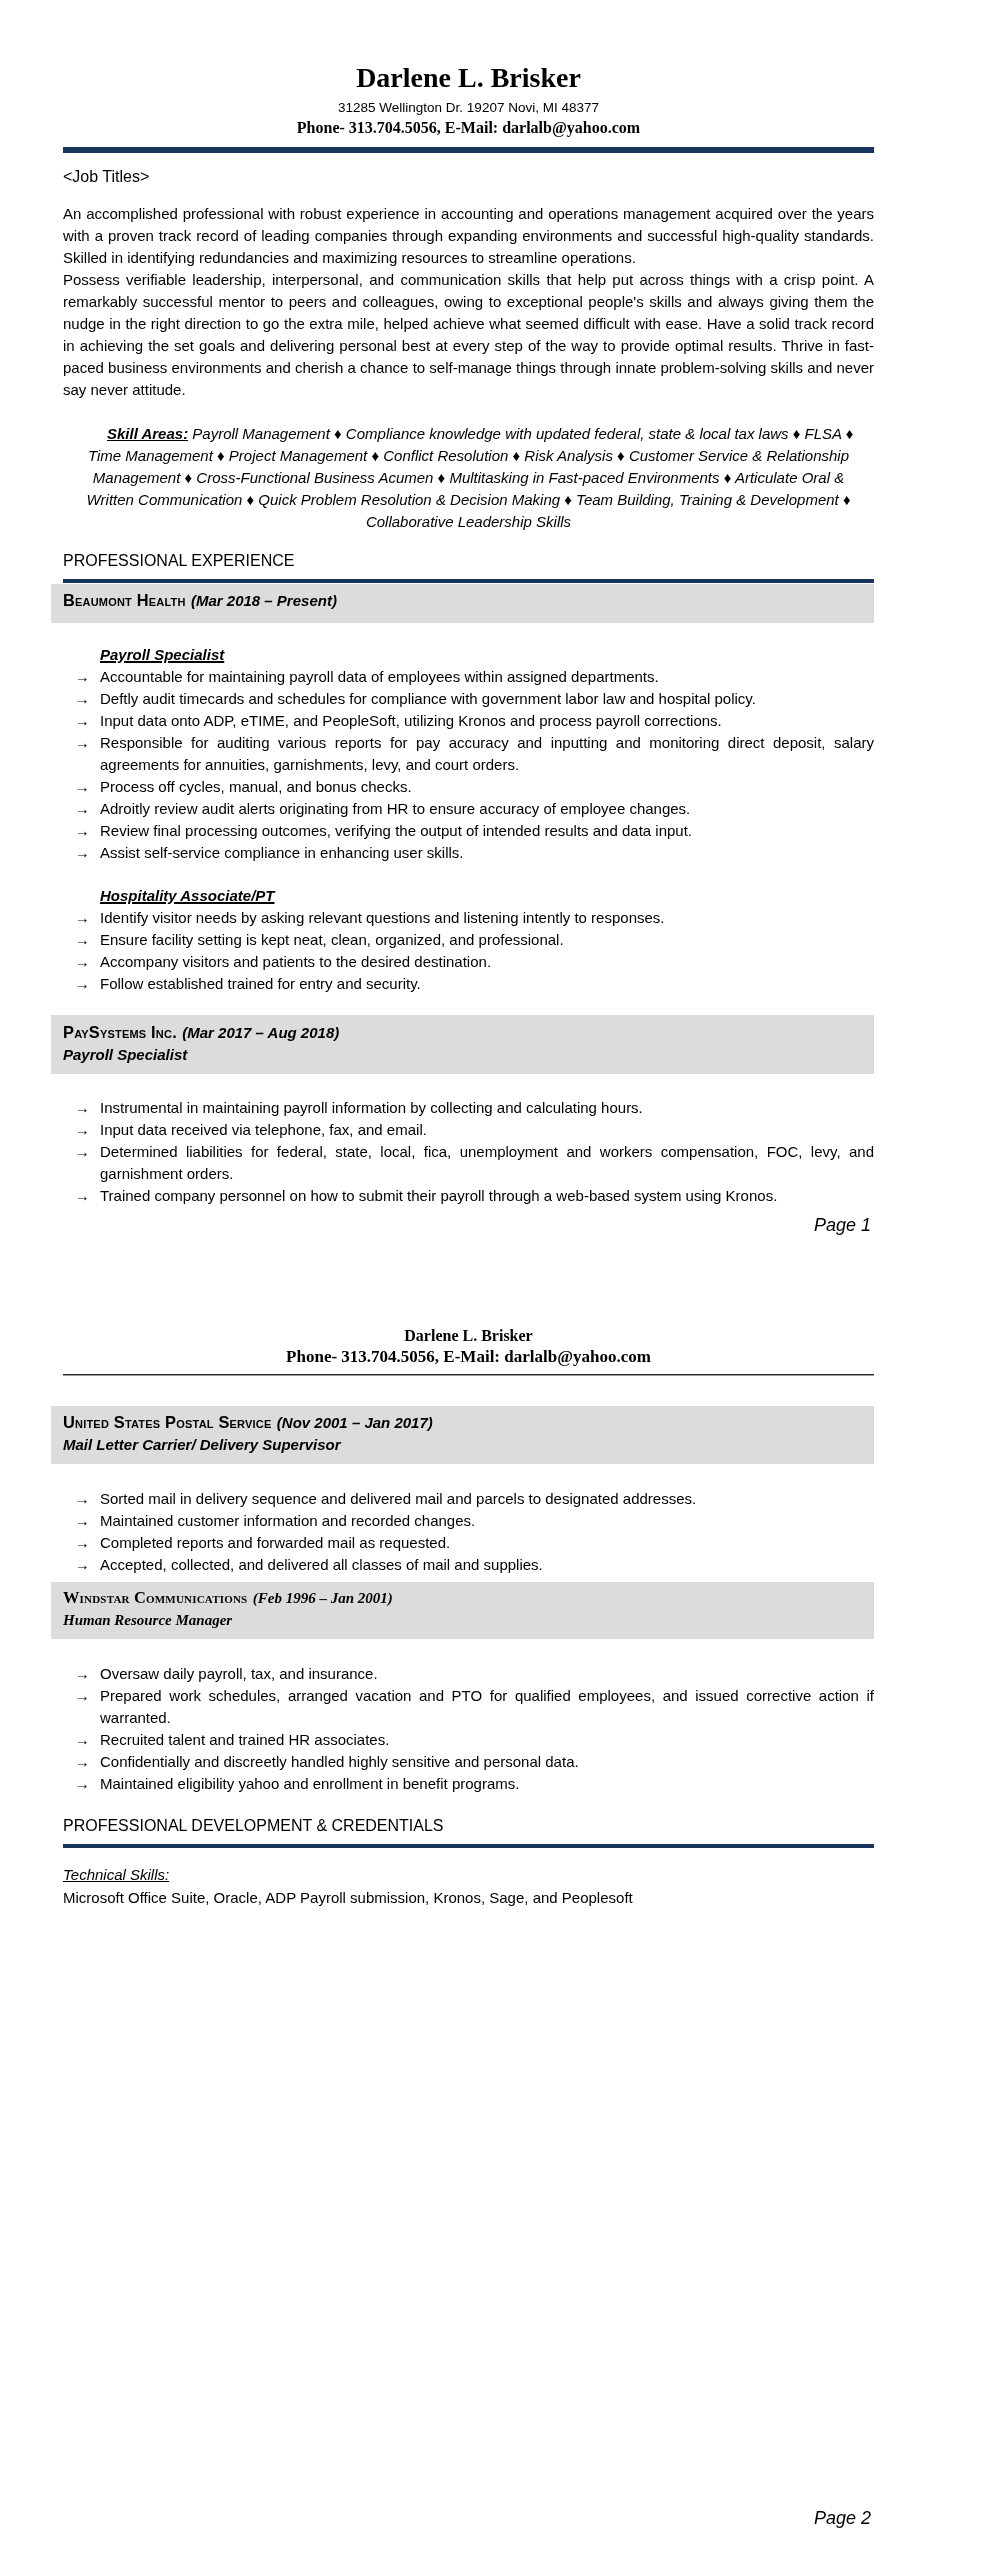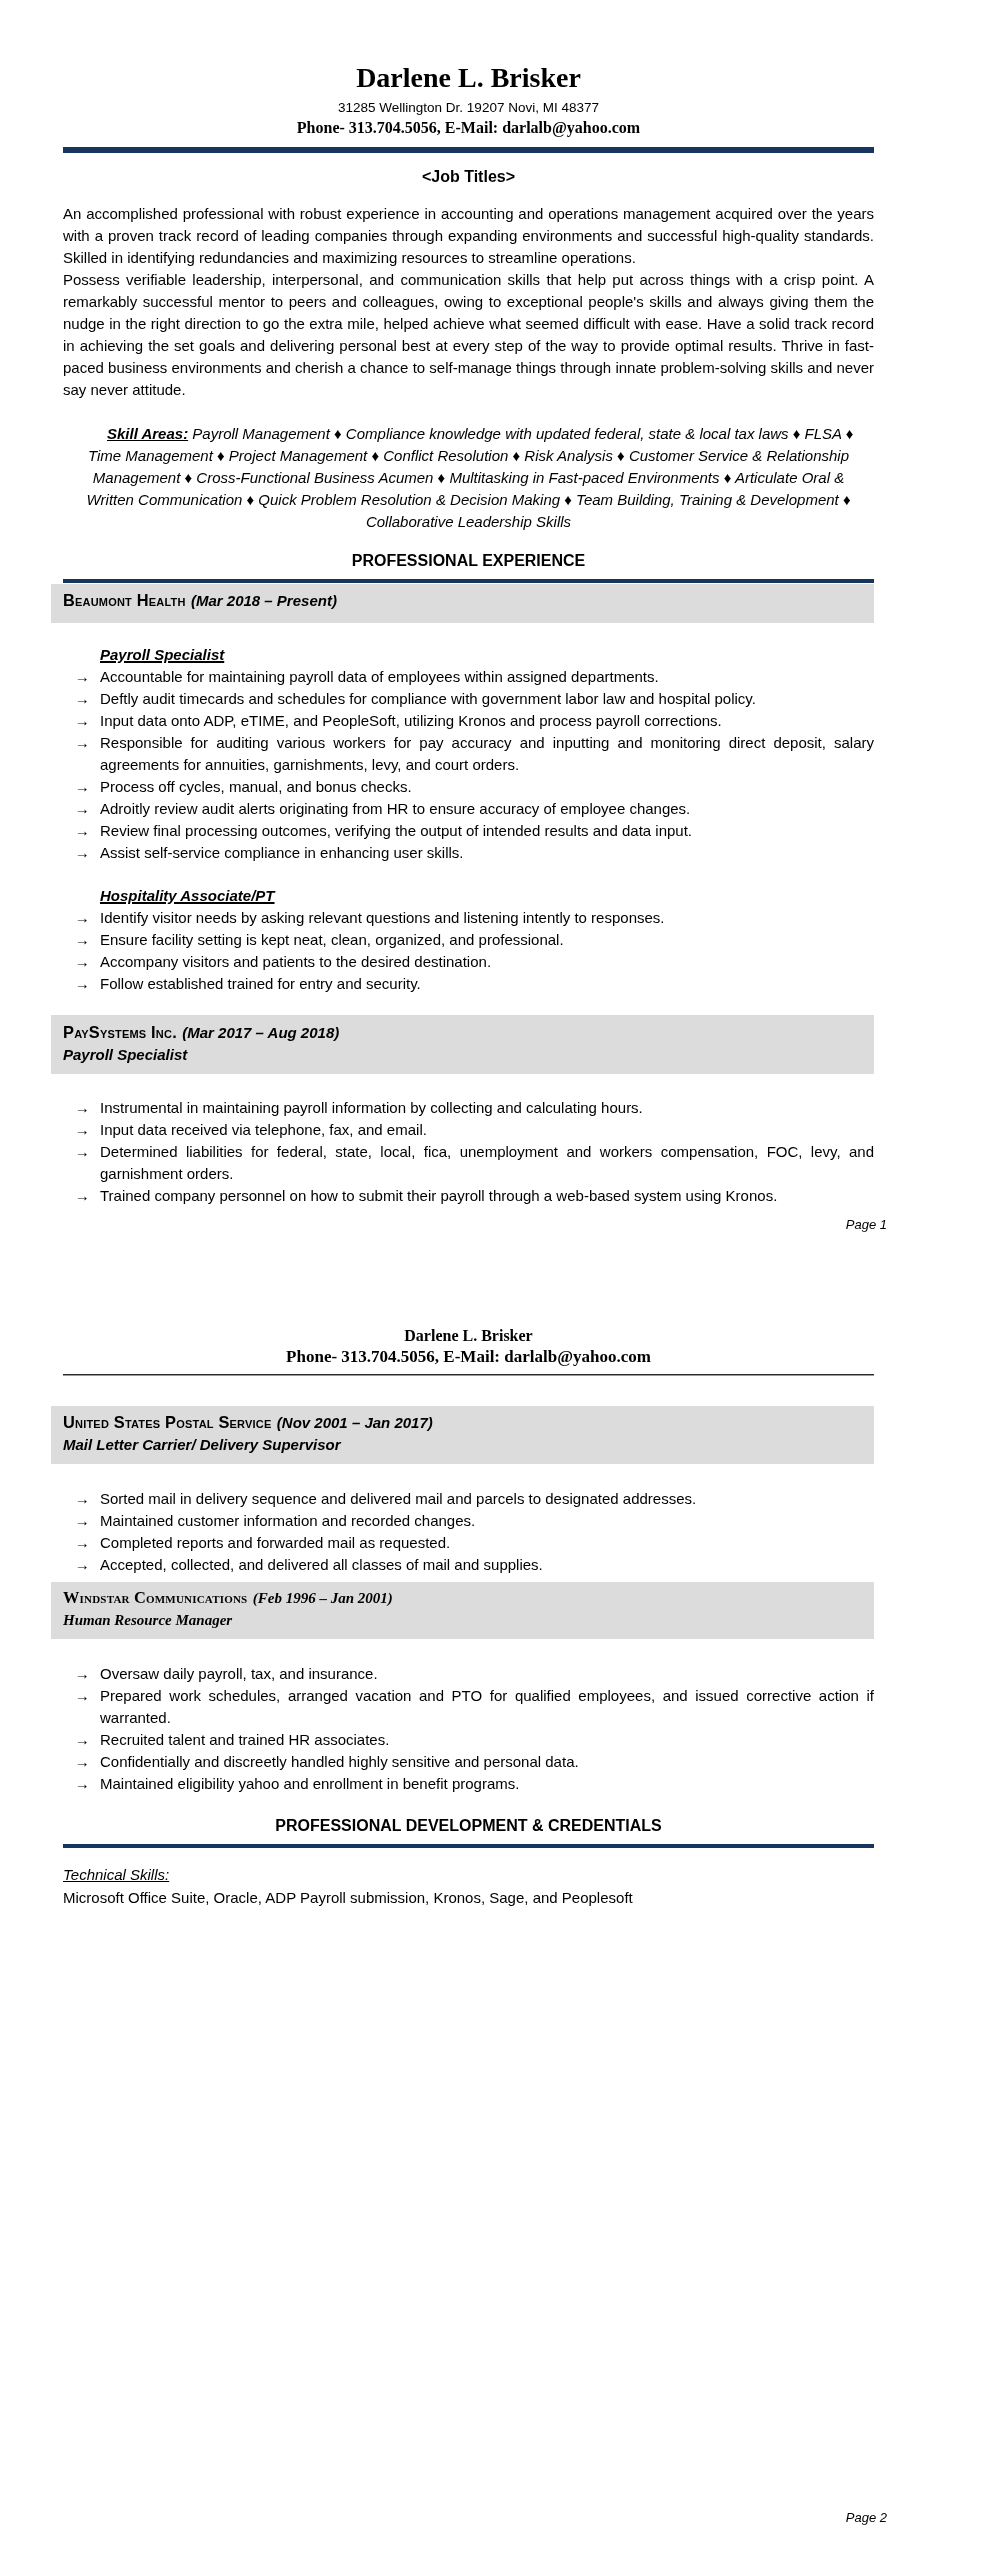--- a/index.html
+++ b/index.html
@@ -17,21 +17,21 @@
   
   .doc-header { padding-top:61px; text-align:center; }
   .name { font-family:"Liberation Serif", serif; font-weight:bold; font-size:28px; line-height:33px; }
   .address { font-size:13.5px; line-height:19px; margin-top:3.5px; }
   .phone { font-family:"Liberation Serif", serif; font-weight:bold; font-size:16px; line-height:20px; margin-top:1.2px; }
 
   .hr-navy { height:6.4px; background:#17365D; margin-top:9.4px; }
   .hr-navy-thin { height:4.1px; background:#17365D; margin-top:7px; }
   .hr-dark { height:1.8px; background:#2b2b2b; border-bottom:0.6px solid #9a9a9a; margin-top:7px; }
 
-  .doc-heading { text-align:center; font-weight:bold; font-size:16px; line-height:22px; }
+  .doc-heading { font-weight:normal; font-size:16px; line-height:22px; }
   .job-titles { margin-top:13px; }
   .exp-heading { margin-top:16.4px; }
   .dev-heading { margin-top:20px; }
 
   .summary { margin-top:15px; }
   .summary p { margin:0; text-align:justify; }
 
   .skills { margin:22px 16.4px 0 16.4px; text-align:center; font-style:italic; text-indent:23.4px; }
   .skills-label { font-weight:bold; text-decoration:underline; text-decoration-thickness:1.2px; }
 
@@ -48,21 +48,21 @@
   ul.bullets { list-style:none; margin:0; padding:0; }
   ul.bullets.gap-top { margin-top:23.4px; }
   li.bullet { position:relative; padding-left:37px; text-align:justify; }
   li.bullet .arrow { position:absolute; left:11.7px; top:0; font-weight:normal; }
 
   .bar-gap-lg { margin-top:20px; }
 
   .tech-label { margin-top:16px; font-style:italic; text-decoration:underline; text-decoration-thickness:1.2px; display:inline-block; }
   .tech-text { margin-top:1.2px; }
 
-  .page-footer { position:absolute; right:50px; font-style:italic; font-size:13px; }
+  .page-footer { position:absolute; right:66px; font-style:italic; font-size:18px; }
   .footer-p1 { bottom:52px; }
   .footer-p2 { bottom:47px; }
 </style>
 </head>
 <body>
 
 <div class="page">
   <div class="content">
     <div class="doc-header">
       <div class="name">Darlene L. Brisker</div>
@@ -86,21 +86,21 @@
 
     <div class="company-bar single">
       <span class="company">Beaumont Health</span><span class="dates">(Mar 2018 – Present)</span>
     </div>
 
     <div class="role-title"><span>Payroll Specialist</span></div>
     <ul class="bullets">
       <li class="bullet"><span class="arrow">→</span><span>Accountable for maintaining payroll data of employees within assigned departments.</span></li>
       <li class="bullet"><span class="arrow">→</span><span>Deftly audit timecards and schedules for compliance with government labor law and hospital policy.</span></li>
       <li class="bullet"><span class="arrow">→</span><span>Input data onto ADP, eTIME, and PeopleSoft, utilizing Kronos and process payroll corrections.</span></li>
-      <li class="bullet"><span class="arrow">→</span><span>Responsible for auditing various workers for pay accuracy and inputting and monitoring direct deposit, salary agreements for annuities, garnishments, levy, and court orders.</span></li>
+      <li class="bullet"><span class="arrow">→</span><span>Responsible for auditing various reports for pay accuracy and inputting and monitoring direct deposit, salary agreements for annuities, garnishments, levy, and court orders.</span></li>
       <li class="bullet"><span class="arrow">→</span><span>Process off cycles, manual, and bonus checks.</span></li>
       <li class="bullet"><span class="arrow">→</span><span>Adroitly review audit alerts originating from HR to ensure accuracy of employee changes.</span></li>
       <li class="bullet"><span class="arrow">→</span><span>Review final processing outcomes, verifying the output of intended results and data input.</span></li>
       <li class="bullet"><span class="arrow">→</span><span>Assist self-service compliance in enhancing user skills.</span></li>
     </ul>
 
     <div class="role-title"><span>Hospitality Associate/PT</span></div>
     <ul class="bullets">
       <li class="bullet"><span class="arrow">→</span><span>Identify visitor needs by asking relevant questions and listening intently to responses.</span></li>
       <li class="bullet"><span class="arrow">→</span><span>Ensure facility setting is kept neat, clean, organized, and professional.</span></li>

